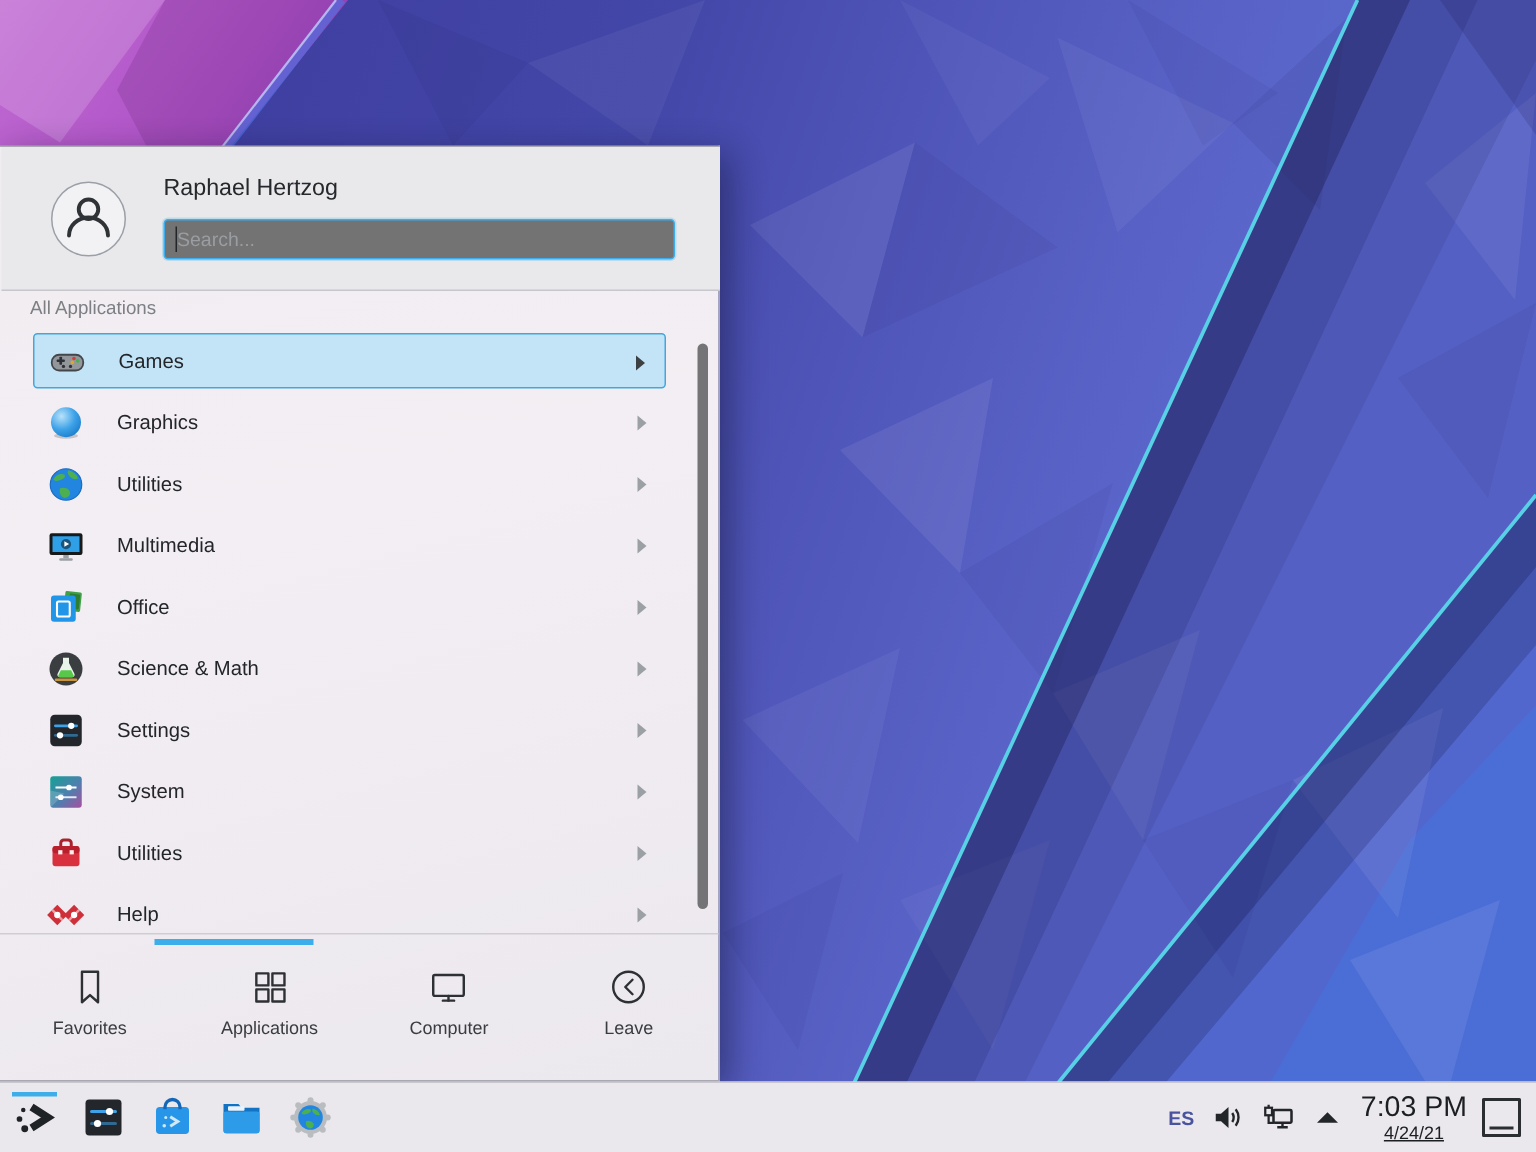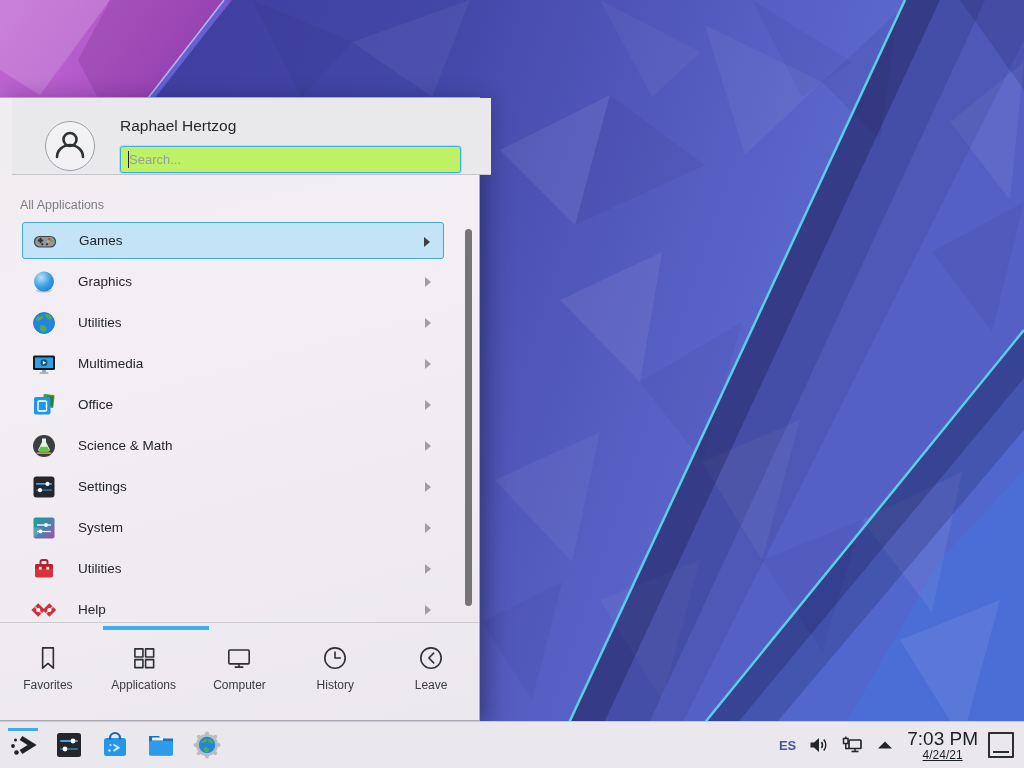--- a/index.html
+++ b/index.html
@@ -8,28 +8,28 @@
 
   
   #wallpaper { position:absolute; left:0; top:0; width:1024px; height:768px; }
 
   
   .kickoff { position:absolute; left:0; top:97px; width:480px; height:624px;
     background:linear-gradient(165deg,#f0edf1 0%,#f3eef3 40%,#ebe8ee 100%);
     border:1px solid #a9a7b2; border-left:none;
     box-shadow:6px 6px 22px rgba(15,15,40,.45); }
 
-  .kick-header { position:absolute; left:12px; top:0; width:100%; height:77px;
+  .kick-header { position:absolute; left:1px; top:0; width:100%; height:96px;
     background:#e9e8eb; border-bottom:1px solid #c7c6cc; }
   .avatar { position:absolute; left:33px; top:23px; width:50px; height:50px; border-radius:50%;
     background:#f2f2f4; border:1px solid #9aa0a6; display:flex; align-items:center; justify-content:center; }
   .user-name { position:absolute; left:108px; top:19px; font-size:15.5px; color:#26292c; }
   .search-wrap { position:absolute; left:108px; top:48px; width:341px; height:27px; }
   .search-input { width:100%; height:100%; border:1px solid #3daee9; border-radius:3px;
-    background:#bef264; padding:0 8px; font-size:13px; color:#232629; outline:none;
+    background:#737373; padding:0 8px; font-size:13px; color:#232629; outline:none;
     font-family:"Liberation Sans",sans-serif; box-shadow:0 0 0 1px rgba(61,174,233,.25); }
   .search-input::placeholder { color:#9a9da1; }
   .text-caret { position:absolute; left:8px; top:5px; width:1px; height:17px; background:#232629; }
 
   .section-label { position:absolute; left:20px; top:100px; font-size:12.5px; color:#7c7f83; }
 
   .app-list { position:absolute; left:0; top:124px; width:100%; height:400px; overflow:hidden; }
   .app-row { position:relative; width:422px; height:37px; margin:0 0 4px 22px; border-radius:3px;
     display:flex; align-items:center; padding-left:9px; cursor:default; }
   .app-row.selected { background:#c3e3f7; border:1px solid #43a7dc; }
@@ -336,27 +336,20 @@
       <svg viewBox="0 0 28 28">
         <rect x="4.5" y="6.5" width="19" height="13" rx="1"></rect>
         <line x1="14" y1="19.5" x2="14" y2="22.5"></line>
           <line x1="10.5" y1="22.5" x2="17.5" y2="22.5"></line>
       </svg>
       <span class="tab-label">Computer</span>
     </div>
     <div class="tab">
       <svg viewBox="0 0 28 28">
         <circle cx="14" cy="14" r="9.5"></circle>
-          <path d="M14,8.5 V14 H19"></path>
-      </svg>
-      <span class="tab-label">History</span>
-    </div>
-    <div class="tab">
-      <svg viewBox="0 0 28 28">
-        <circle cx="14" cy="14" r="9.5"></circle>
           <path d="M16.5,9.5 L12,14 l4.5,4.5"></path>
       </svg>
       <span class="tab-label">Leave</span>
     </div>
   </div>
 </div>
 
 <div class="taskbar">
   <div class="tb-left">
     <div class="tb-icon">

